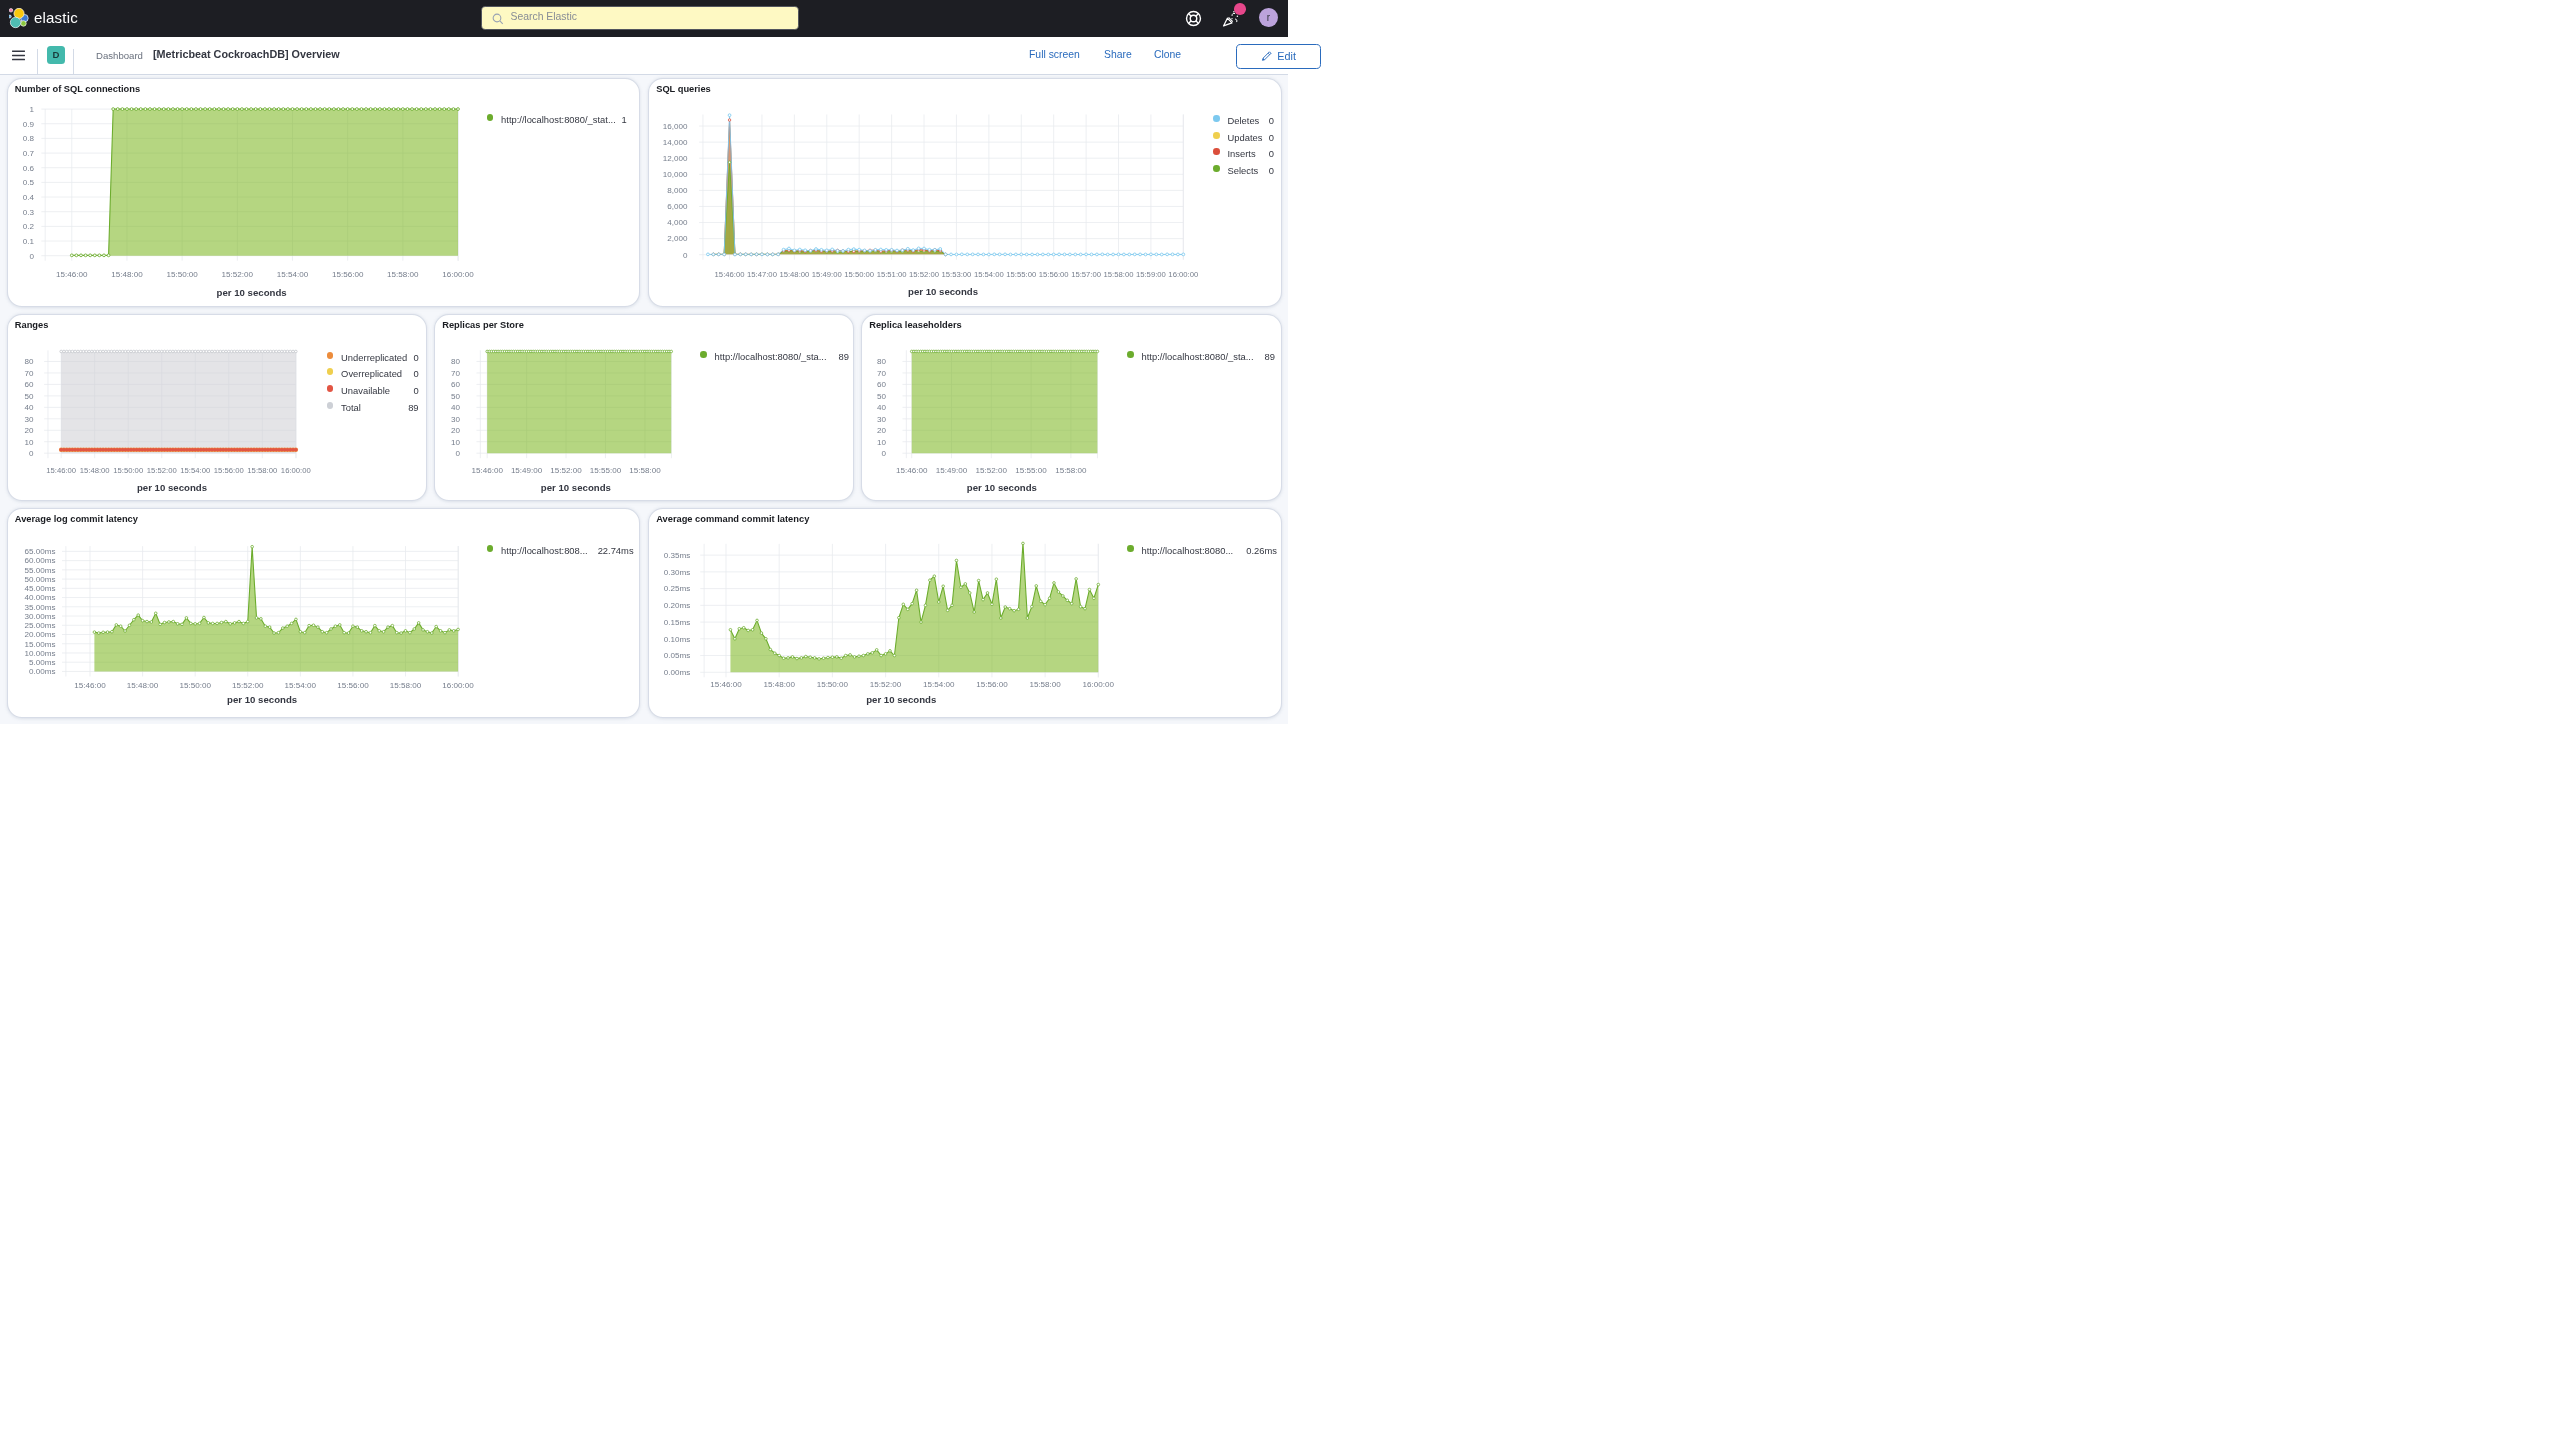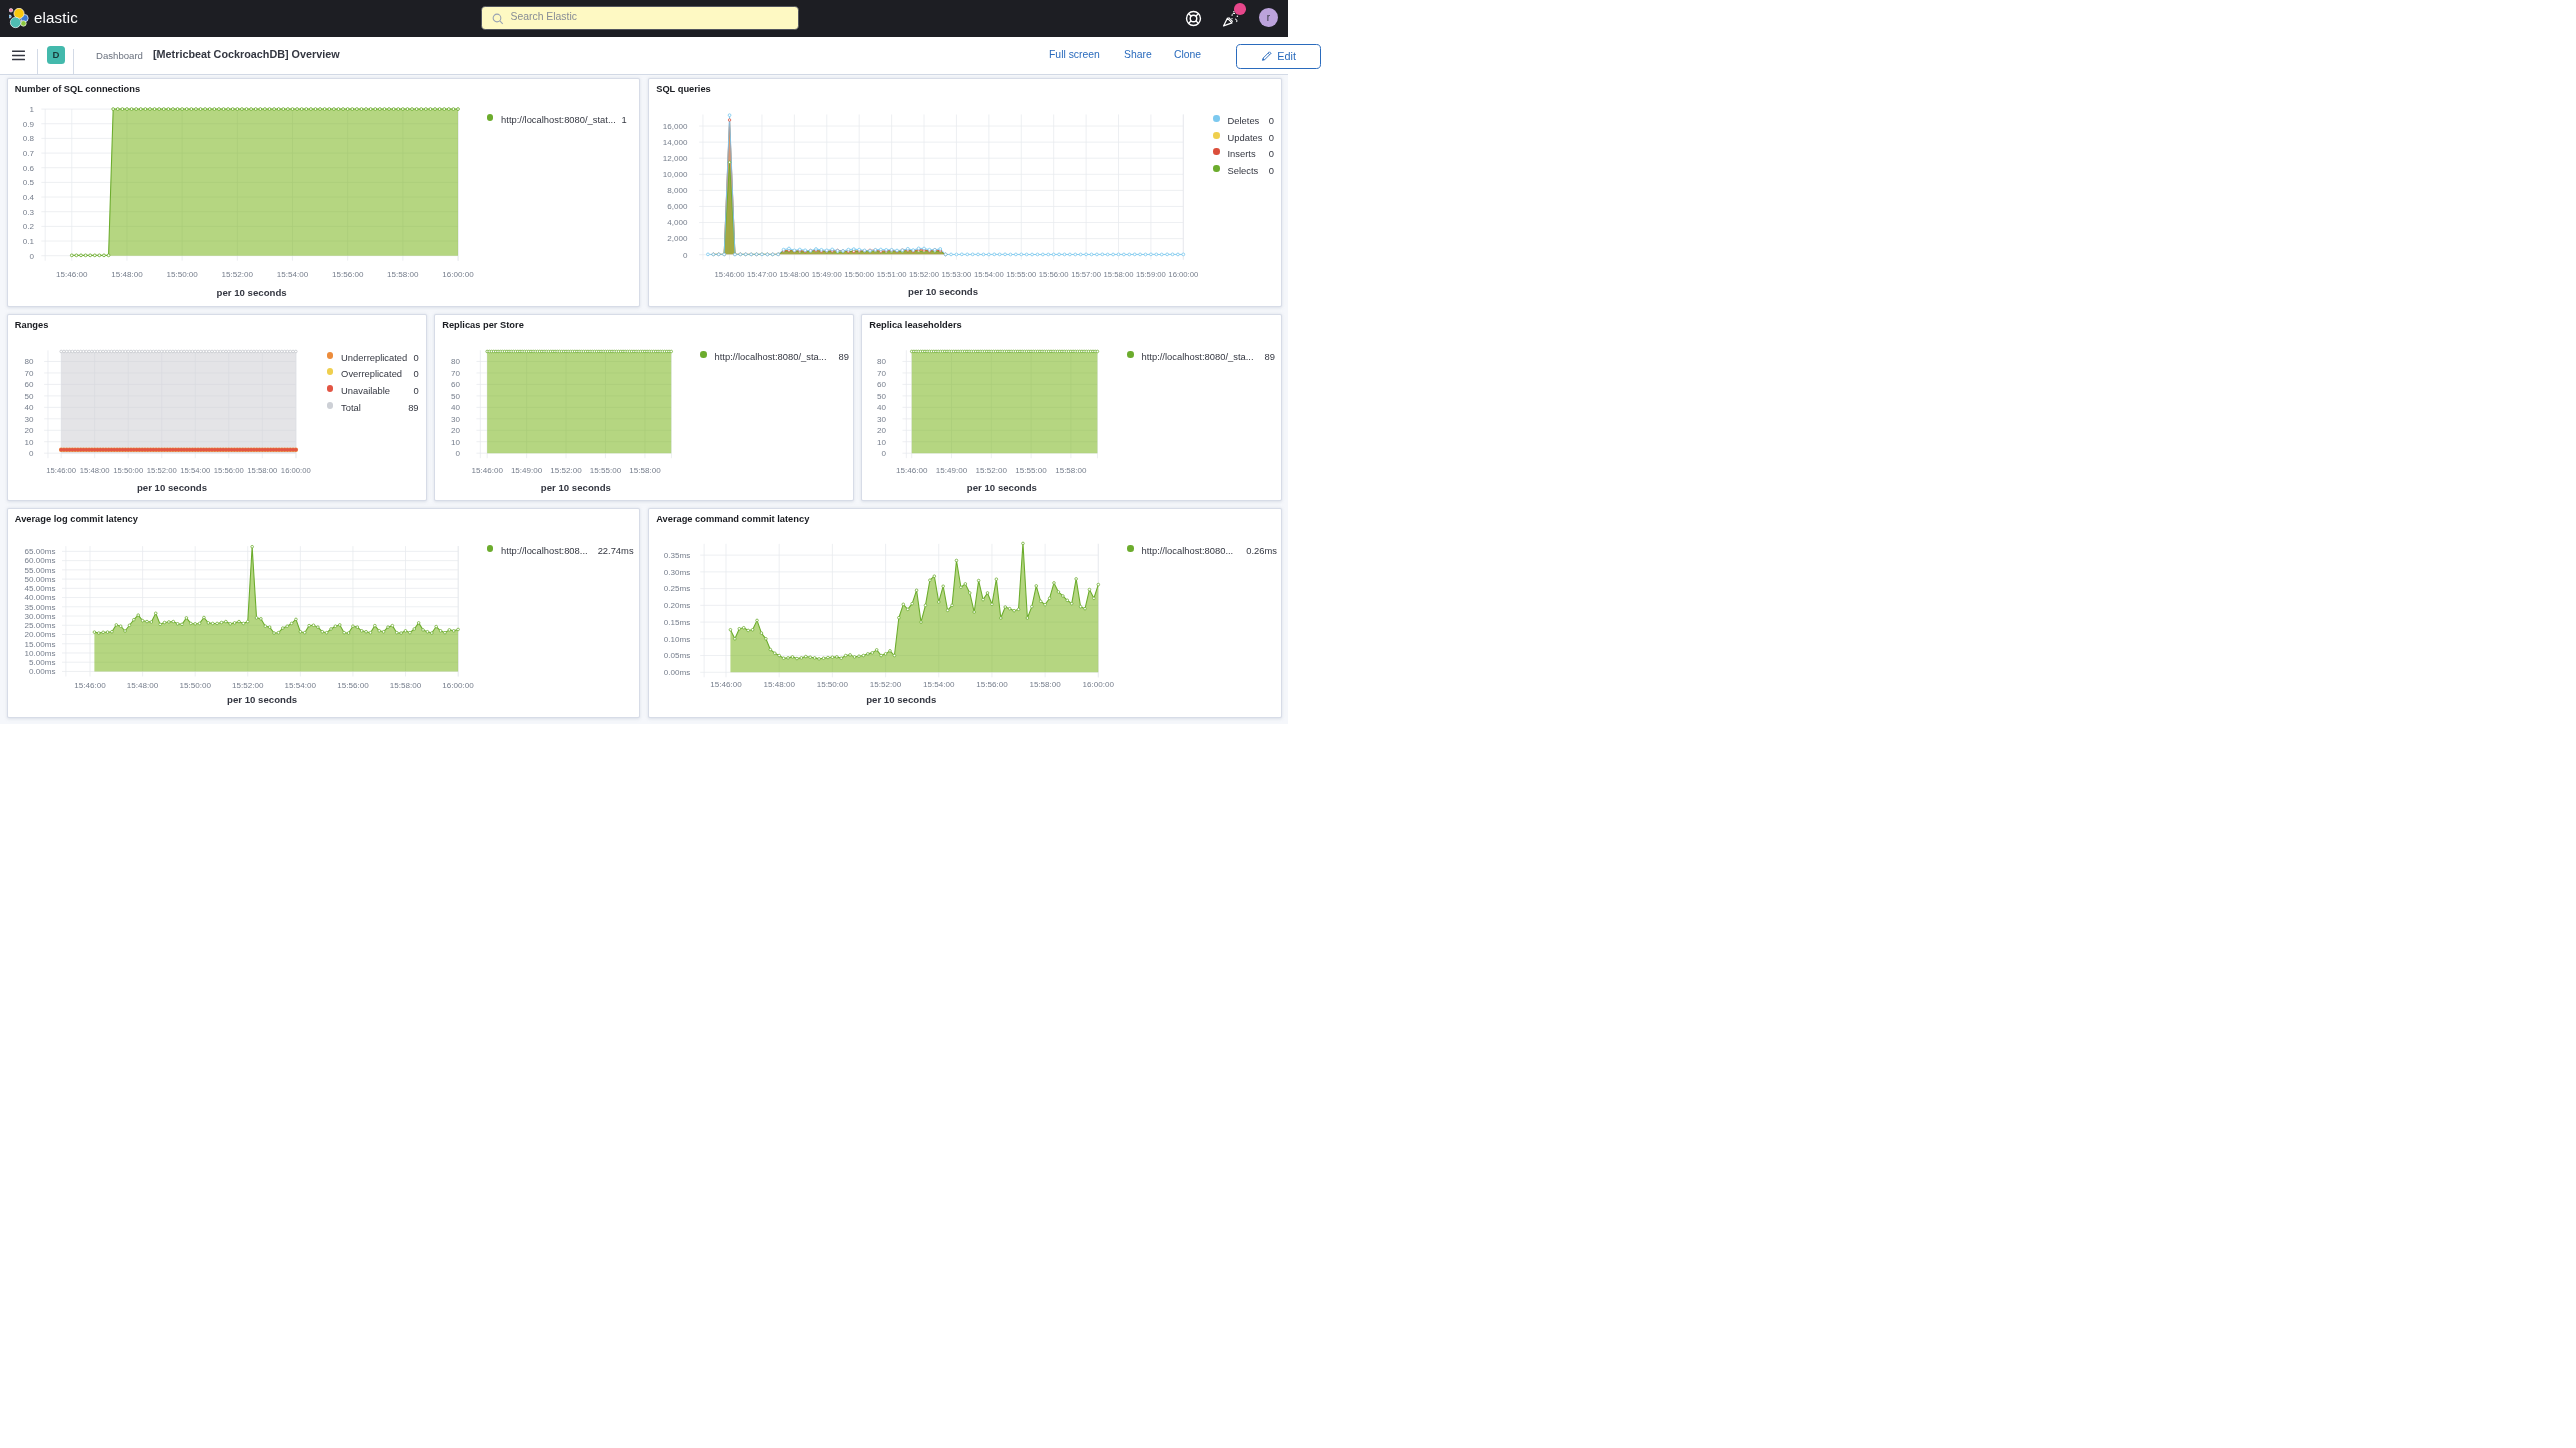--- a/index.html
+++ b/index.html
@@ -4,24 +4,24 @@
 html,body { width:1288px; height:724px; font-family:"Liberation Sans",sans-serif; background:#fff; overflow:hidden; }
 .topbar { position:absolute; left:0; top:0; width:1288px; height:37px; background:#1D1E23; }
 .elastic { position:absolute; left:34px; top:9.3px; color:#fff; font-size:15px; letter-spacing:0.2px; }
 .search { position:absolute; left:481px; top:5.8px; width:318px; height:24px; background:#fef9c3; border:0.8px solid #53565e; border-radius:4.6px; }
 .search .ph { position:absolute; left:28.5px; top:4.6px; color:#878c96; font-size:10.4px; }
 .navbar { position:absolute; left:0; top:37px; width:1288px; height:38px; background:#fff; border-bottom:0.8px solid #d3dae6; }
 .vsep { position:absolute; top:11.6px; height:25.5px; width:0.8px; background:#d3dae6; }
 .dbox { position:absolute; left:47px; top:9.3px; width:18px; height:18px; border-radius:3.5px; background:#43B9AC; color:#193c3a; font-weight:bold; font-size:9.6px; text-align:center; line-height:18px; }
 .crumb { position:absolute; top:12.7px; font-size:9.6px; color:#69707D;margin-left:12px; }
 .pagetitle { position:absolute; left:153px; top:10.8px; font-size:10.8px; font-weight:bold; color:#343741; }
-.hlink { position:absolute; top:12.3px; font-size:10.4px; color:#2a6bbd;margin-left:20px; }
+.hlink { position:absolute; top:12.3px; font-size:10.4px; color:#2a6bbd; }
 .editbtn { position:absolute; left:1196px; top:6.5px; width:85px; height:25px; border:0.8px solid #2a6bbd; border-radius:4.6px; color:#2a6bbd; font-size:10.8px; display:flex; align-items:center; justify-content:center;margin-left:40px; }
 .content { position:absolute; left:0; top:75px; width:1288px; height:649px; background:#F5F7FB; }
-.panel { position:absolute; background:#fff; border-radius:2px; border:0.8px solid rgba(175,186,208,0.5); box-shadow:0 0.8px 3.1px rgba(146,160,184,0.28); }
+.panel { position:absolute; background:#fff; border-radius:15px; border:0.8px solid rgba(175,186,208,0.5); box-shadow:0 0.8px 3.1px rgba(146,160,184,0.28); }
 .ptitle { position:absolute; left:7.2px; top:4.8px; font-size:9.3px; font-weight:bold; color:#1a1c21; }
 .ch { position:absolute; left:0; top:0; }
 .lg { position:absolute; display:flex; align-items:flex-start; font-size:9.4px; color:#343741; height:14px; }
 .lg .dot { width:6.5px; height:6.5px; border-radius:50%; margin-right:8px; flex:none; }
 .lg .lbl { flex:1; white-space:nowrap; overflow:hidden; }
 .lg .val { flex:none; }
 text { font-family:"Liberation Sans",sans-serif; }
 </style></head><body>
 <div class="topbar">
 <svg width="21" height="21" viewBox="0 0 64 64" style="position:absolute;left:9.3px;top:7.7px">

